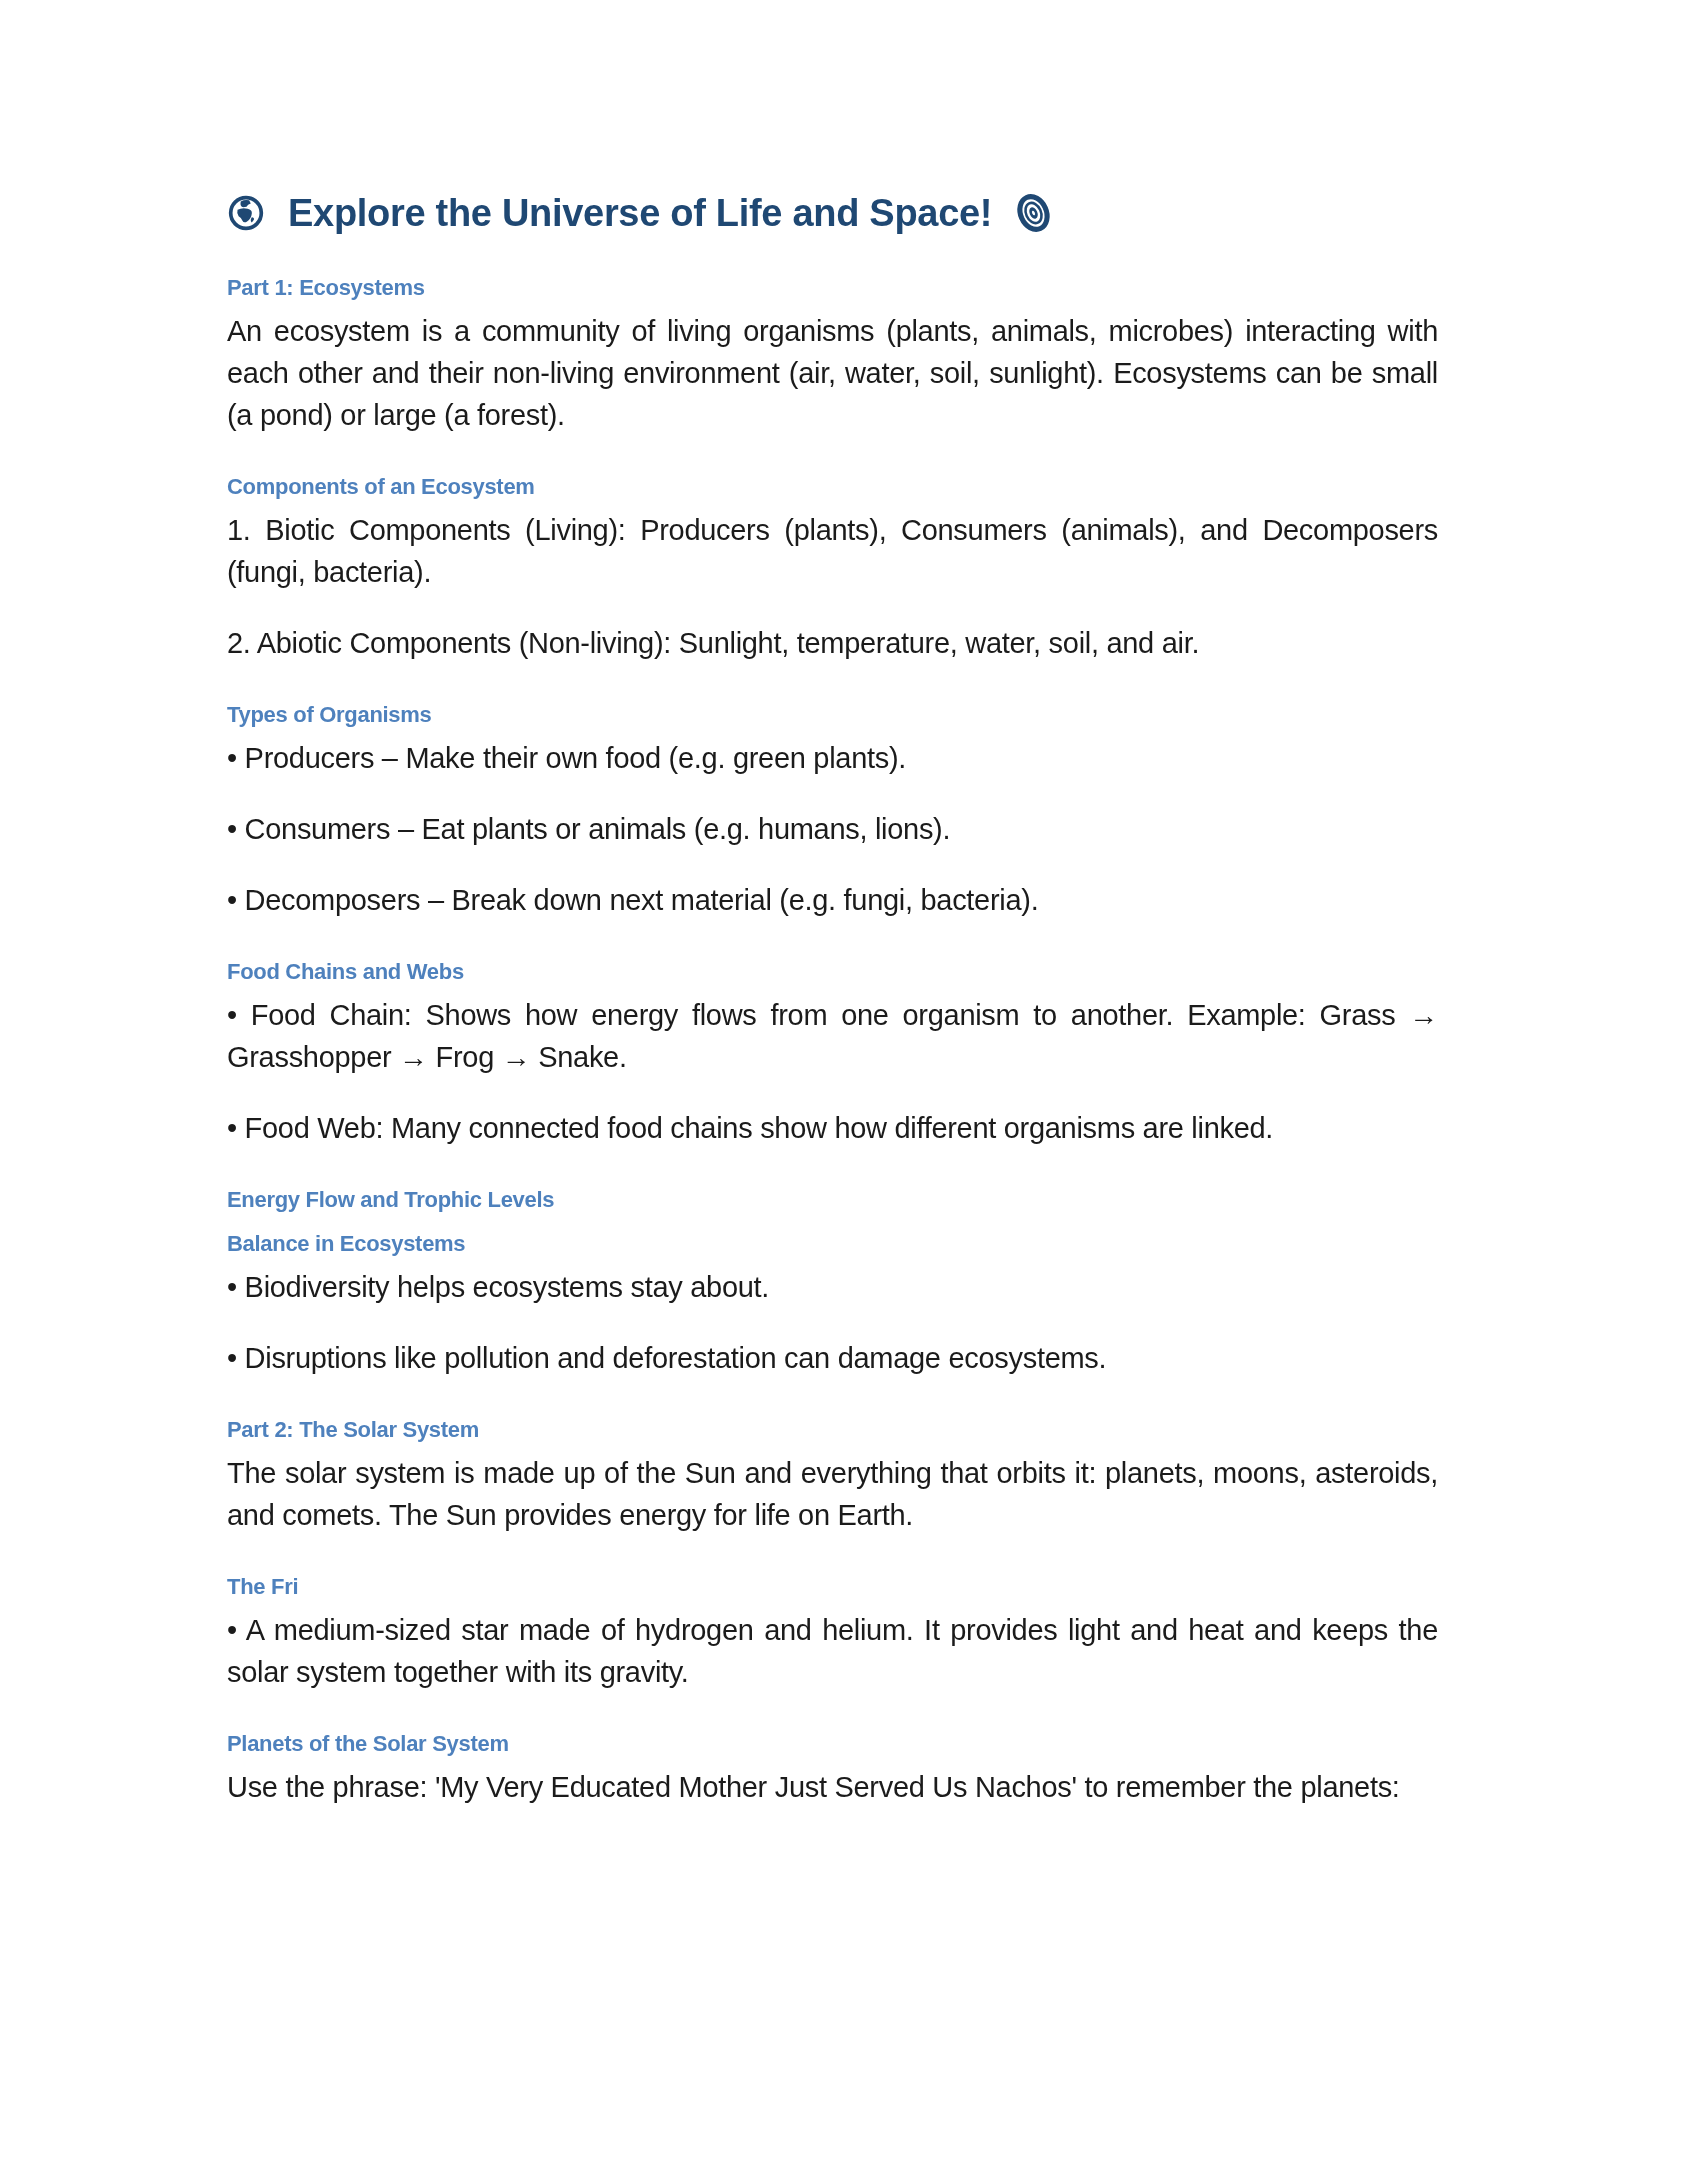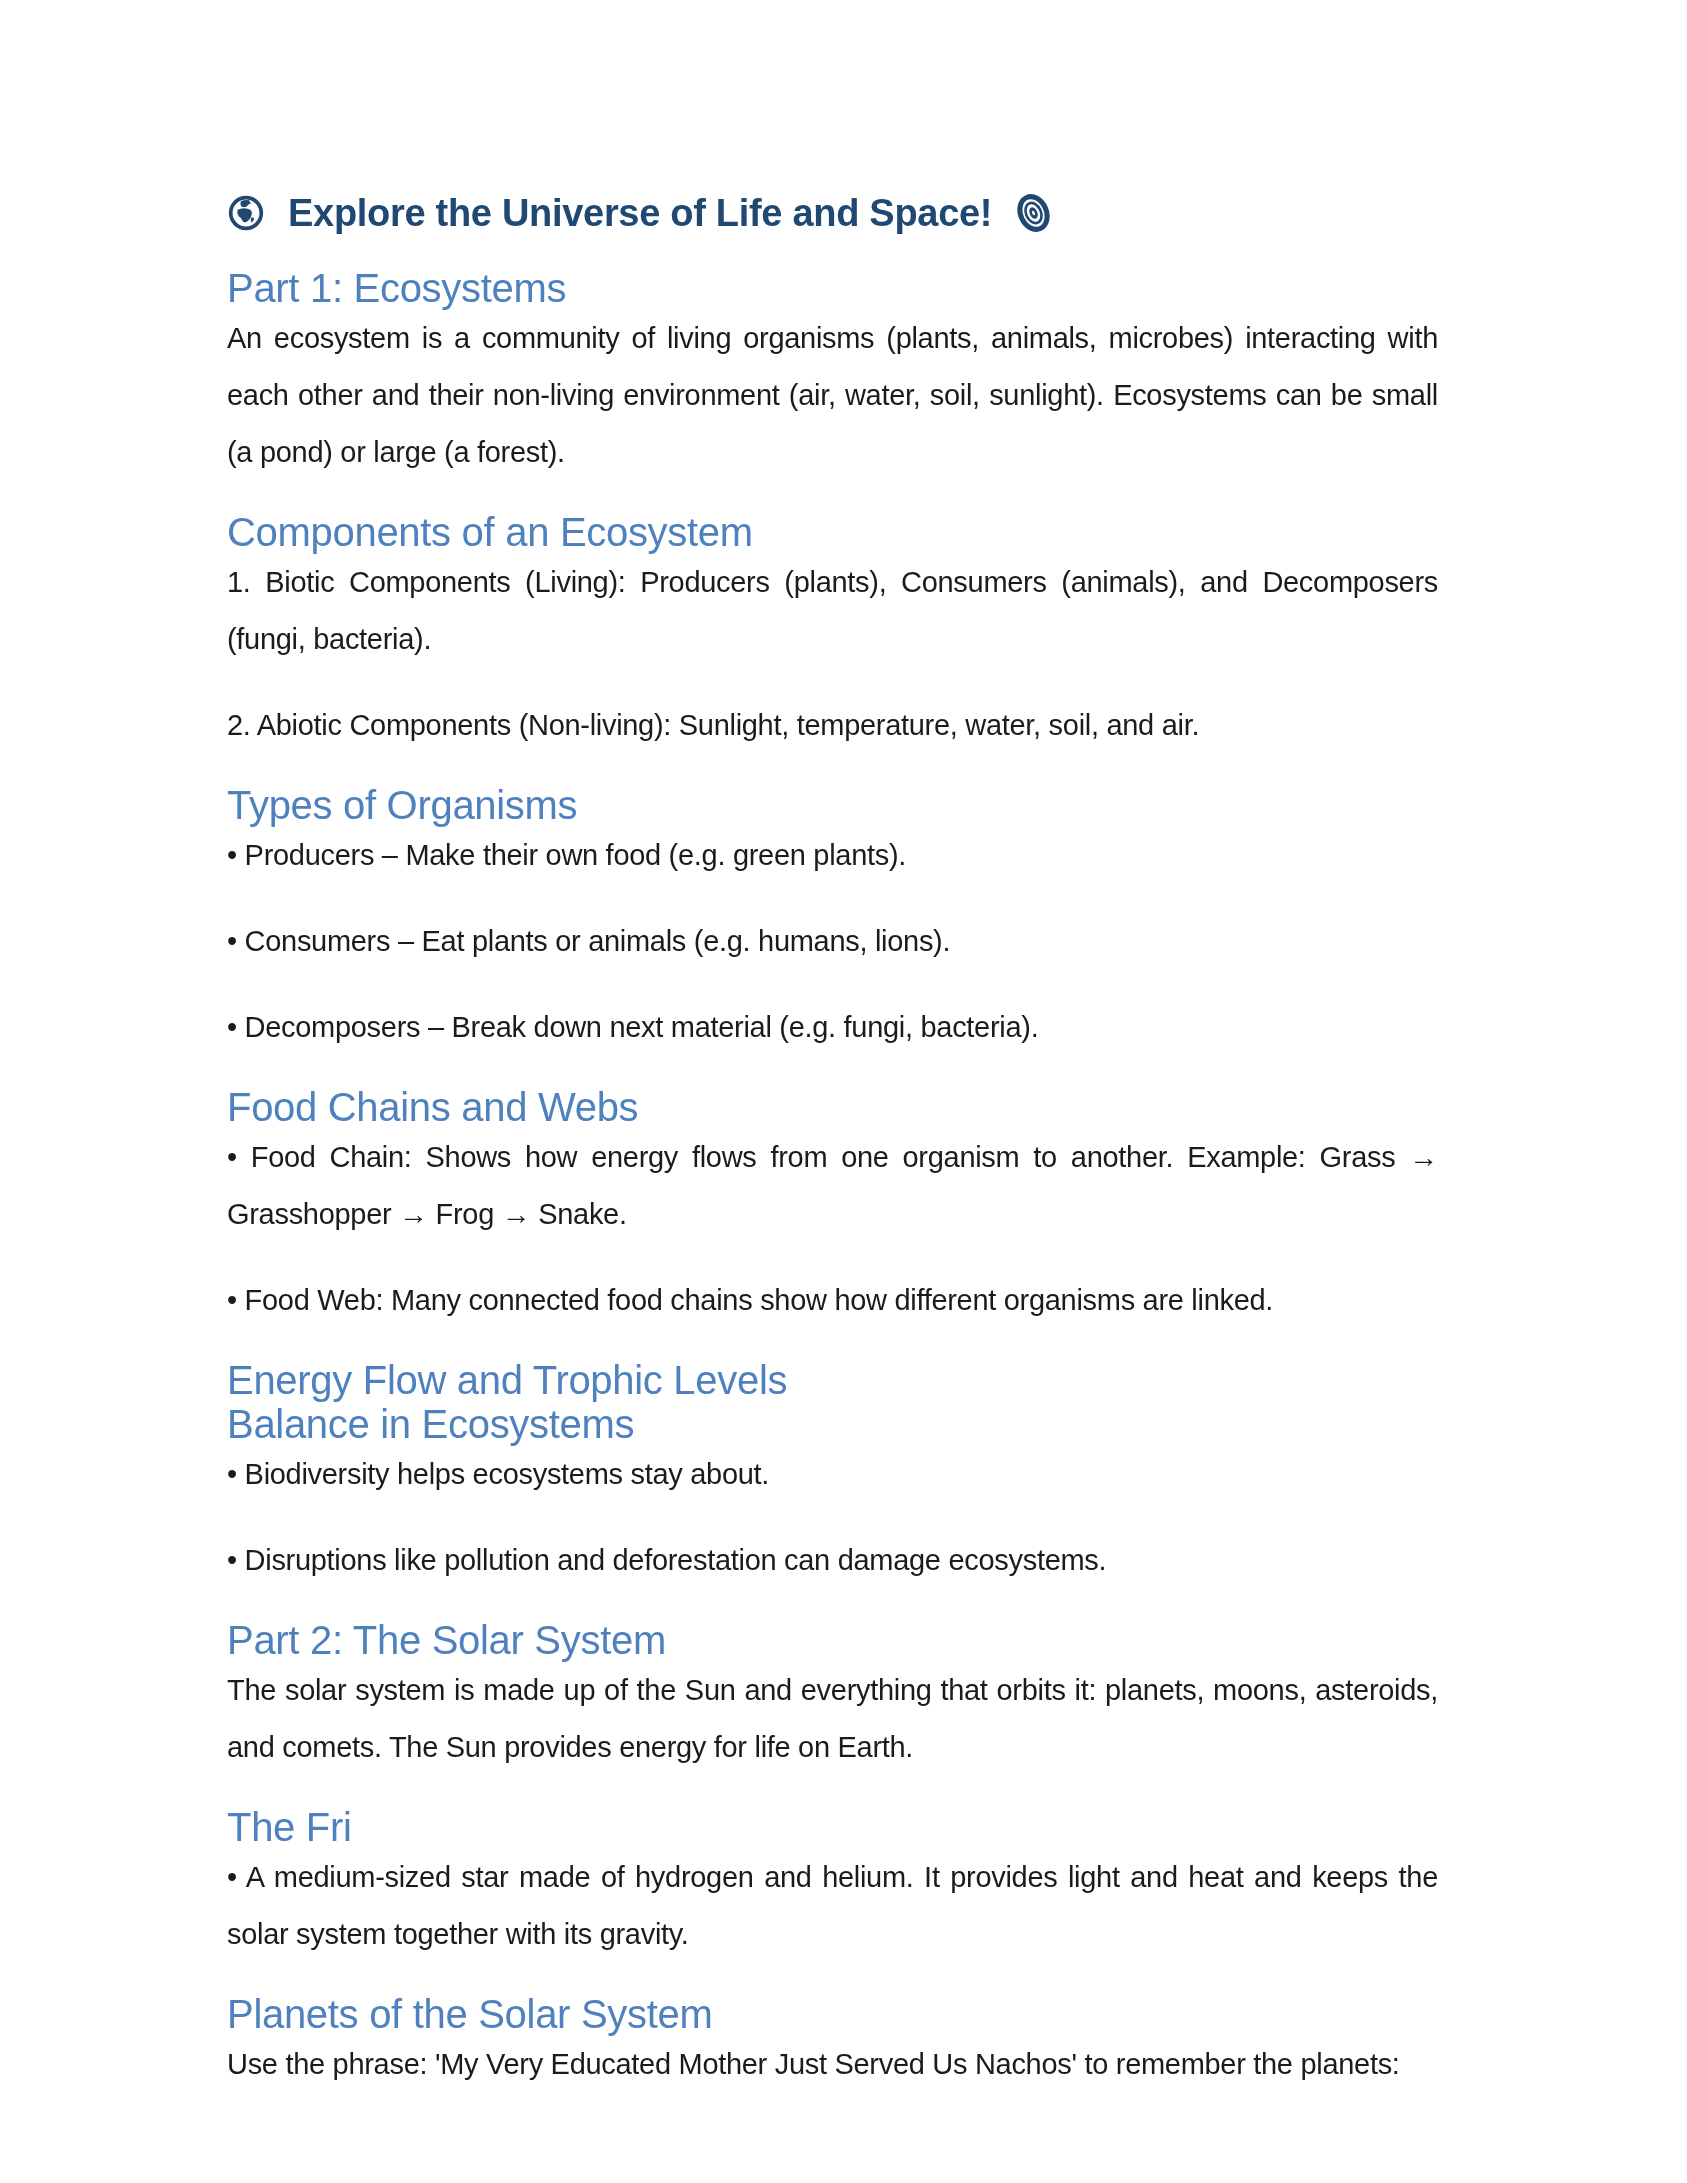--- a/index.html
+++ b/index.html
@@ -36,30 +36,30 @@
     font-size: 38px;
     line-height: 52px;
     font-weight: bold;
     letter-spacing: -0.3px;
     color: var(--title-color);
     white-space: nowrap;
   }
   .icon { display: inline-flex; flex: 0 0 auto; color: var(--title-color); }
   .section h2 {
     margin: 0;
-    font-size: 40px;
+    font-size: 22px;
     line-height: 44px;
-    font-weight: normal;
+    font-weight: bold;
     letter-spacing: -0.3px;
     color: var(--heading-color);
   }
   .section p {
     margin: 0 0 29px 0;
     font-size: 29px;
-    line-height: 57px;
+    line-height: 42px;
     letter-spacing: -0.3px;
     text-align: justify;
     color: var(--body-color);
   }
 </style>
 </head>
 <body>
 
 <div class="page">
 

